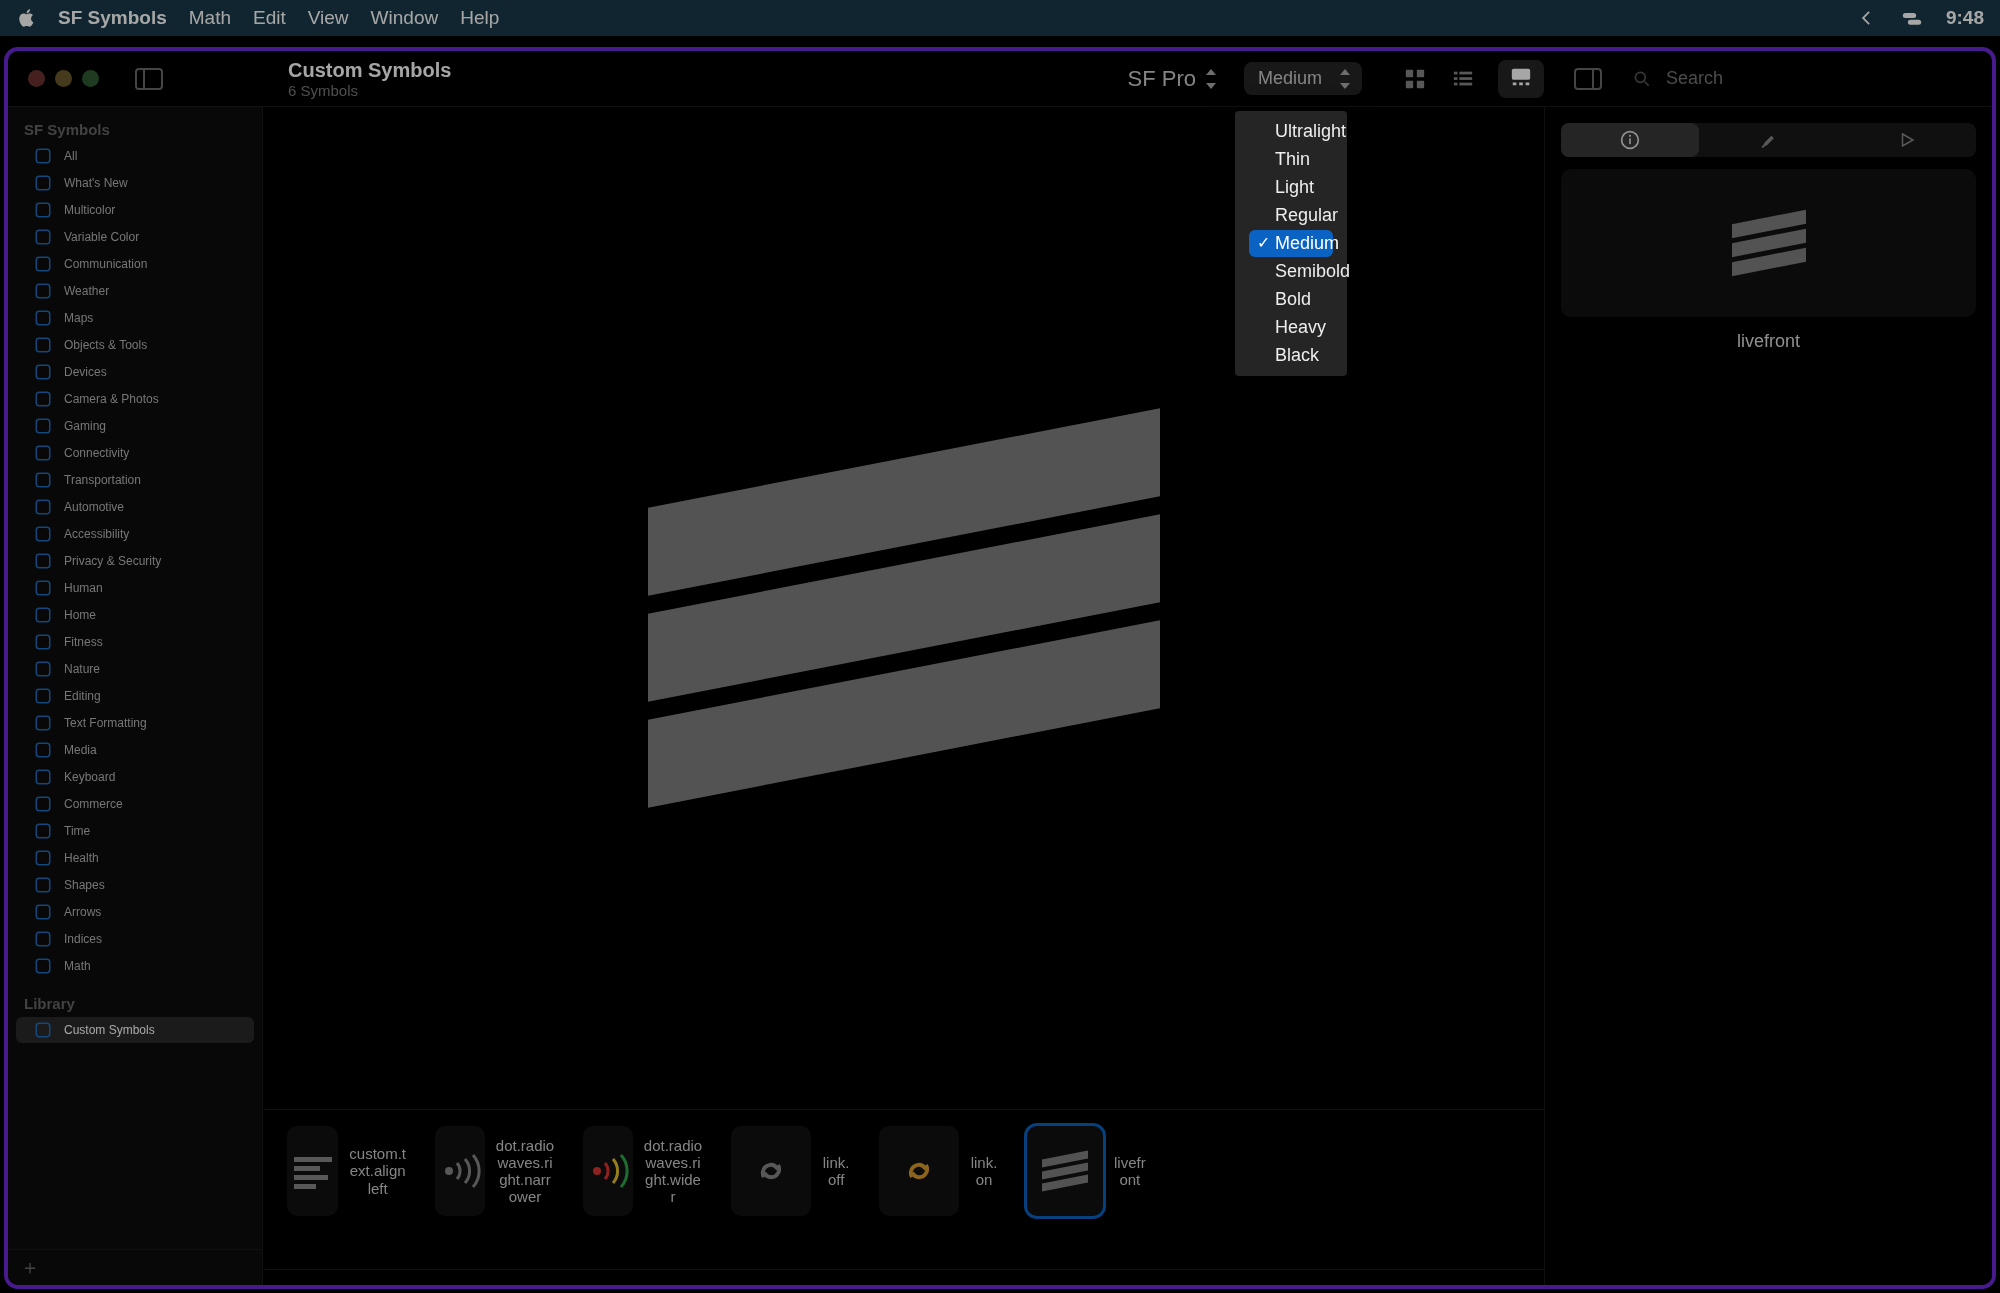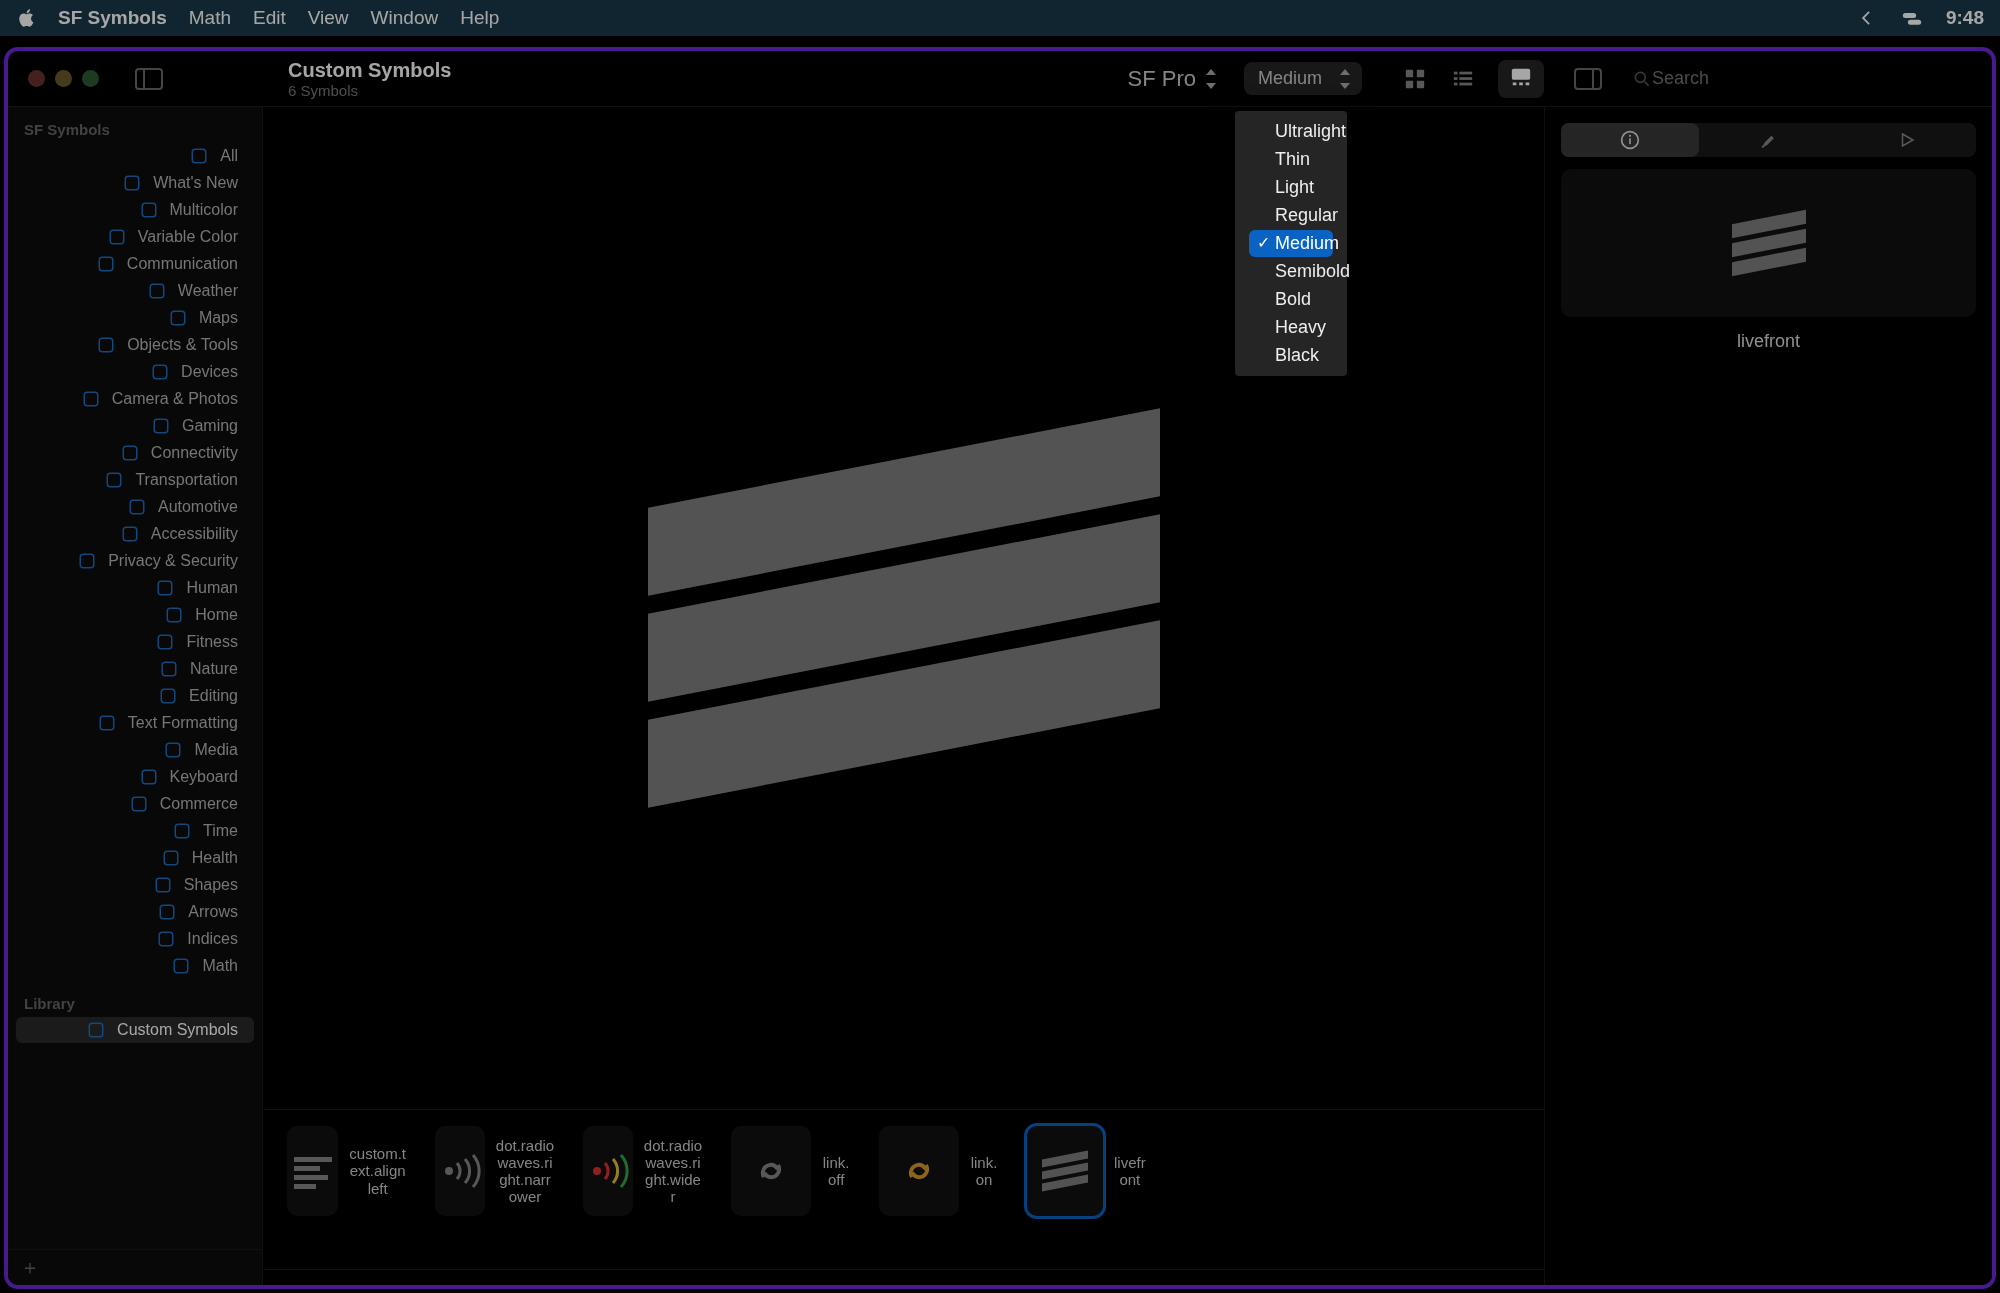--- a/index.html
+++ b/index.html
@@ -34,29 +34,29 @@
   .updown { width:14px; height:20px; position:relative; }
   .updown::before,.updown::after{content:"";position:absolute;left:2px;border-left:5px solid transparent;border-right:5px solid transparent;}
   .updown::before{top:0;border-bottom:6px solid #aaa;}
   .updown::after{bottom:0;border-top:6px solid #aaa;}
   .toolbar .view-seg { display:flex; gap:22px; margin-left:40px; align-items:center;}
   .vicon { width:26px; height:22px; }
   .vicon.sel { filter:brightness(2); }
   .view-bg { background:#252525; padding:6px 10px; border-radius:8px; }
   .toolbar .inspector-toggle { width:28px;height:22px;border:2px solid #6a6a6a;border-radius:4px;position:relative;margin:0 30px;}
   .toolbar .inspector-toggle::before{content:"";position:absolute;right:6px;top:0;bottom:0;width:2px;background:#6a6a6a;}
-  .toolbar .search { display:flex; align-items:center; gap:0; color:#555; font-size:18px; padding-right:30px; width:360px;}
+  .toolbar .search { display:flex; align-items:center; gap:14px; color:#555; font-size:18px; padding-right:30px; width:360px;}
   .toolbar .search svg{width:20px;height:20px;}
 
   .body { flex:1; display:flex; min-height:0; }
 
   
   .sidebar { width:255px; background:#0d0d0d; border-right:1px solid #1a1a1a; overflow:auto; padding-top:8px; position:relative;}
   .side-header{ font-size:15px; color:#666; font-weight:700; padding:6px 16px 4px; }
-  .side-item{ display:flex; align-items:center; gap:10px; padding:4px 16px; font-size:16px; color:#b5b5b5; border-radius:6px; margin:1px 8px;justify-content:flex-end; }
+  .side-item{ display:flex; align-items:center; gap:10px; padding:4px 16px; font-size:12px; color:#b5b5b5; border-radius:6px; margin:1px 8px; }
   .side-item.sel{ background:#2a2a2a; color:#fff;}
   .side-item .sicon{ width:22px; height:18px; color:#1f6fbf; flex:none;}
   .sidebar-footer{position:absolute;bottom:0;left:0;right:0;height:36px;border-top:1px solid #1a1a1a;display:flex;align-items:center;padding-left:12px;}
   .sidebar-footer .plus{color:#666;font-size:20px;}
 
   
   .canvas-area{ flex:1; display:flex; flex-direction:column; background:#000; min-width:0; }
   .canvas-main{ flex:1; display:flex; align-items:center; justify-content:center; }
 
   

